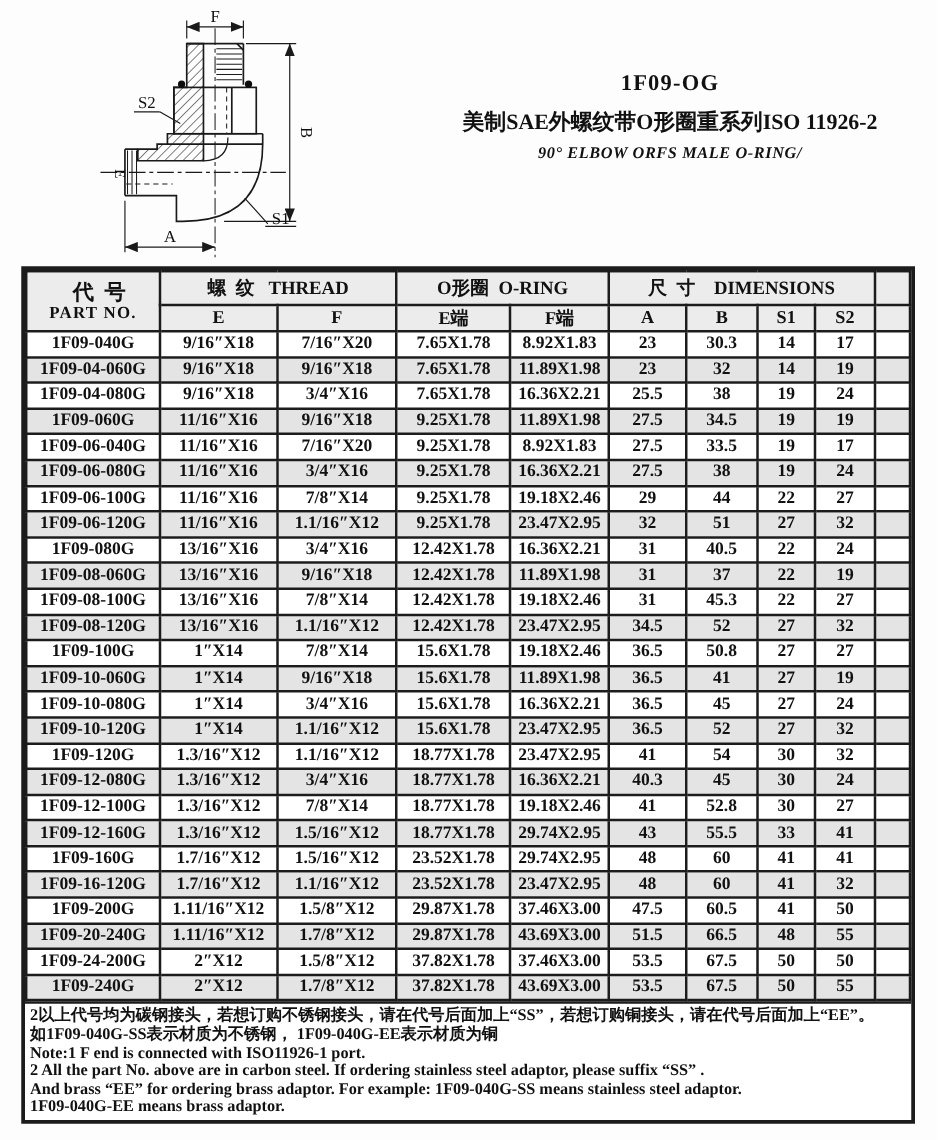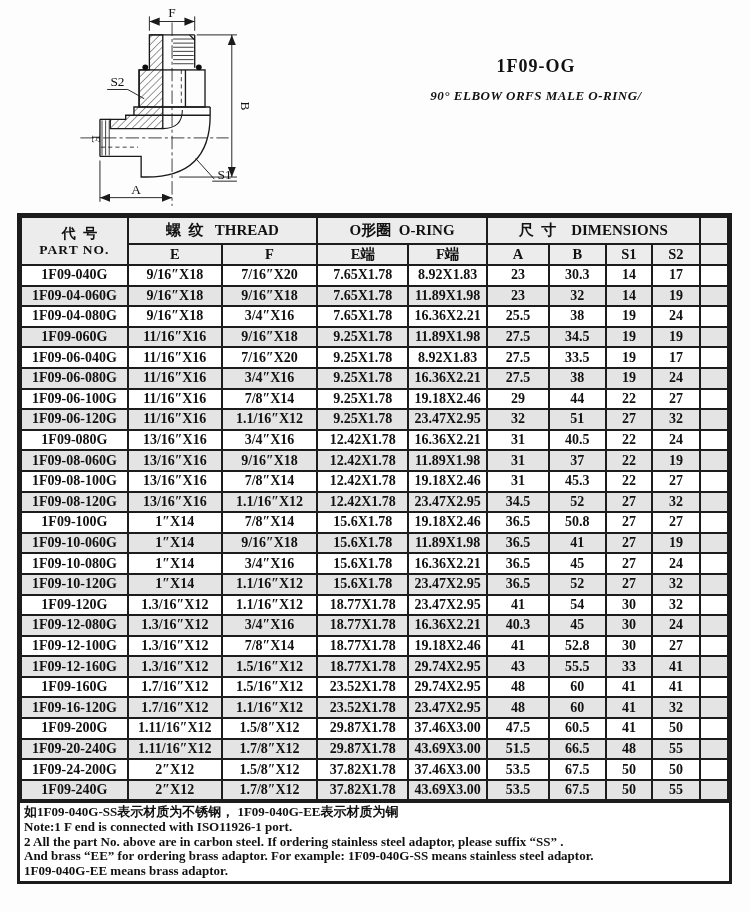--- a/index.html
+++ b/index.html
@@ -21,21 +21,21 @@
   }
   table{width:100%;border-collapse:collapse;table-layout:fixed;}
   th,td{
     border:2px solid #1c1c1c;text-align:center;vertical-align:middle;
     padding:0;font-weight:bold;overflow:hidden;white-space:nowrap;
   }
   thead th{background:#ececec;}
   thead tr:first-child th{height:25px;font-size:15px;}
   thead tr:last-child th{height:17px;font-size:14.5px;}
   th.pre{white-space:pre;}
-  .hdr-zh{font-size:14px;line-height:17px;letter-spacing:2px;padding-left:12px;}
+  .hdr-zh{font-size:17px;line-height:17px;letter-spacing:2px;padding-left:12px;}
   .hdr-en{font-size:13.5px;line-height:15px;letter-spacing:1px;}
   tbody td{height:18.6px;font-size:14px;}
   tbody tr.shaded td{background:#e4e4e4;}
   
   .notes{border-top:2px solid #1c1c1c;padding:2px 4px 3px 4px;}
   .note-line{
     font-size:13px;line-height:14.6px;font-weight:bold;white-space:nowrap;
   }
 </style>
 </head>
@@ -135,20 +135,21 @@
       <g stroke="#1a1a1a" stroke-width="0.9">
         <line x1="168" y1="150" x2="186" y2="170"></line>
         <line x1="184" y1="172" x2="208" y2="172"></line>
       </g>
       <text x="196" y="170" font-size="13" text-anchor="middle" fill="#111">S1</text>
     </svg>
   </div>
 
   <div class="titles">
     <div class="part-series">1F09-OG</div>
+    <div class="t-zh">美制SAE外螺纹带O形圈重系列ISO 11926-2</div>
     <div class="t-en">90° ELBOW ORFS MALE O-RING/</div>
   </div>
 
   <div class="sheet">
     <table>
       <colgroup>
         <col style="width:15.1%">
           <col style="width:13.3%">
           <col style="width:13.5%">
         <col style="width:12.9%">
@@ -491,20 +492,21 @@
             <td>43.69X3.00</td>
             <td>53.5</td>
             <td>67.5</td>
             <td>50</td>
             <td>55</td>
             <td></td>
           </tr>
         </tbody>
     </table>
     <div class="notes">
+        <div class="note-line">2以上代号均为碳钢接头，若想订购不锈钢接头，请在代号后面加上“SS”，若想订购铜接头，请在代号后面加上“EE”。</div>
         <div class="note-line">如1F09-040G-SS表示材质为不锈钢， 1F09-040G-EE表示材质为铜</div>
         <div class="note-line">Note:1  F end is connected with ISO11926-1 port.</div>
         <div class="note-line">2 All the part No. above are in carbon steel. If ordering stainless steel adaptor, please suffix “SS” .</div>
         <div class="note-line">And brass “EE” for ordering brass adaptor. For example: 1F09-040G-SS  means stainless steel adaptor.</div>
         <div class="note-line">1F09-040G-EE means brass adaptor.</div>
       </div>
   </div>
 
 </div>
 

